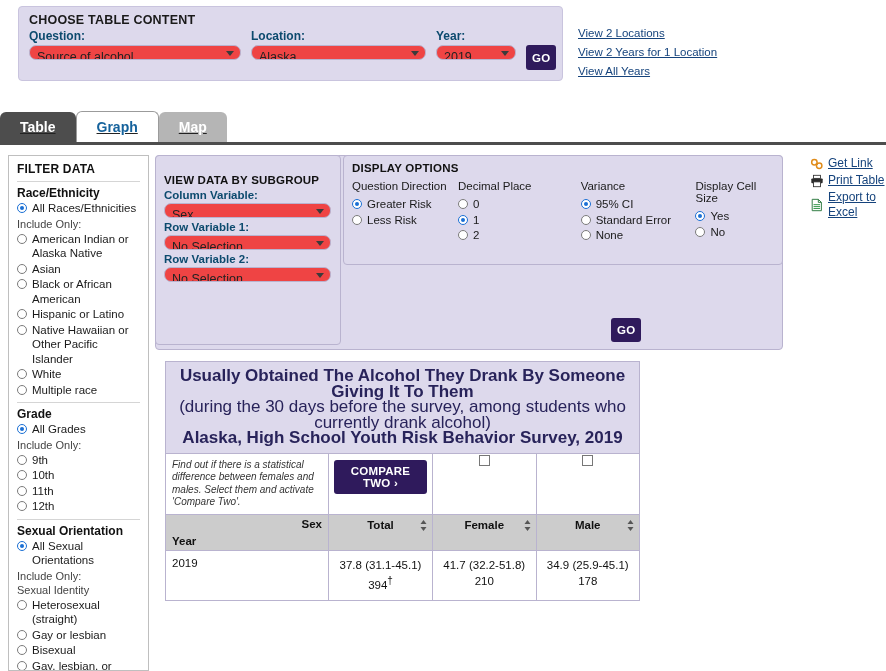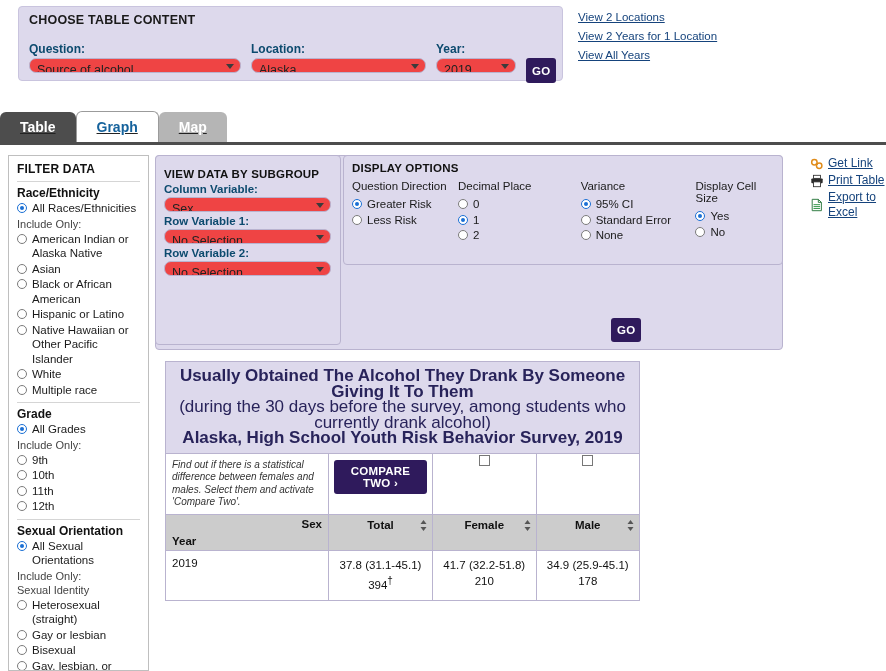--- a/index.html
+++ b/index.html
@@ -19,21 +19,21 @@
   #chooser {
     position: absolute; left: 18px; top: 6px;
     width: 545px; height: 75px;
     background: #ddd9ec;
     border: 1px solid #c9c4de;
     border-radius: 4px;
     padding: 6px 10px 0 10px;
   }
   #chooser .panel-title {
     font-weight: bold; font-size: 12.5px; color: #1a1a1a;
-    letter-spacing: .2px; margin-bottom: 15px;
+    letter-spacing: .2px; margin-bottom: 2px;
   }
   .field-row { display: flex; align-items: flex-start; gap: 10px; }
   .field { display: flex; flex-direction: column; }
   .field-label { font-weight: bold; font-size: 12px; margin-bottom: 2px; color: #0c4a6e; }
   .sel {
     position: relative; background: #ef4444; border: 1px solid #b9b3cf;
     height: 15px; line-height: 23px; padding: 0 22px 0 7px;
     font-size: 12.5px; color: #222; white-space: nowrap; overflow: hidden;
     border-radius: 7px;
   }
@@ -45,21 +45,21 @@
   #question-select { width: 212px; }
   #location-select { width: 175px; }
   #year-select { width: 80px; }
   .go-btn {
     background: #2f1a5c; color: #fff; border: none; border-radius: 3px;
     font-size: 11.5px; font-weight: bold; font-family: "Liberation Sans", sans-serif;
     letter-spacing: .4px; cursor: pointer;
   }
   #go-top { width: 30px; height: 25px; margin-top: 16px; }
 
-  #view-links { position: absolute; left: 578px; top: 8px; line-height: 19px; font-size: 11.5px; }
+  #view-links { position: absolute; left: 578px; top: 24px; line-height: 19px; font-size: 11.5px; }
   #view-links a { display: block; }
 
   
   #tabs { position: absolute; left: 0; top: 111px; display: flex; align-items: flex-end; gap: 0; text-decoration: underline; }
   .tab {
     height: 31px; line-height: 30px; padding: 0 20px;
     font-weight: bold; font-size: 14px;
     border-radius: 6px 6px 0 0; cursor: pointer; text-align: center;
   }
   .tab.dark { background: #4d4d4d; color: #ffffff; }
@@ -88,21 +88,21 @@
   .radio.on { border-color: #1a6fd4; background: #fff; position: relative; }
   .radio.on:after {
     content: ""; position: absolute; left: 2px; top: 2px;
     width: 4px; height: 4px; border-radius: 50%; background: #1a6fd4;
   }
   .radio-label { color: #1a1a1a; }
 
   
   #subgroup-panel {
     position: absolute; left: 155px; top: 7px; width: 186px; height: 190px;
-    background: #ddd9ec; border: 1px solid #b9b3cf; border-radius: 4px; padding: 12px 8px;
+    background: #ddd9ec; border: 1px solid #b9b3cf; border-radius: 4px; padding: 18px 8px;
   }
   #subgroup-panel .panel-head { font-weight: bold; font-size: 11.5px; letter-spacing: .2px; color: #111; }
   #subgroup-panel .field-label { font-size: 11.5px; margin: 3px 0 2px; }
   #subgroup-panel .sel { width: 167px; }
 
   
   #display-panel {
     position: absolute; left: 343px; top: 7px; width: 440px; height: 110px;
     background: #ddd9ec; border: 1px solid #b9b3cf; border-radius: 4px; padding: 6px 8px;
   }

